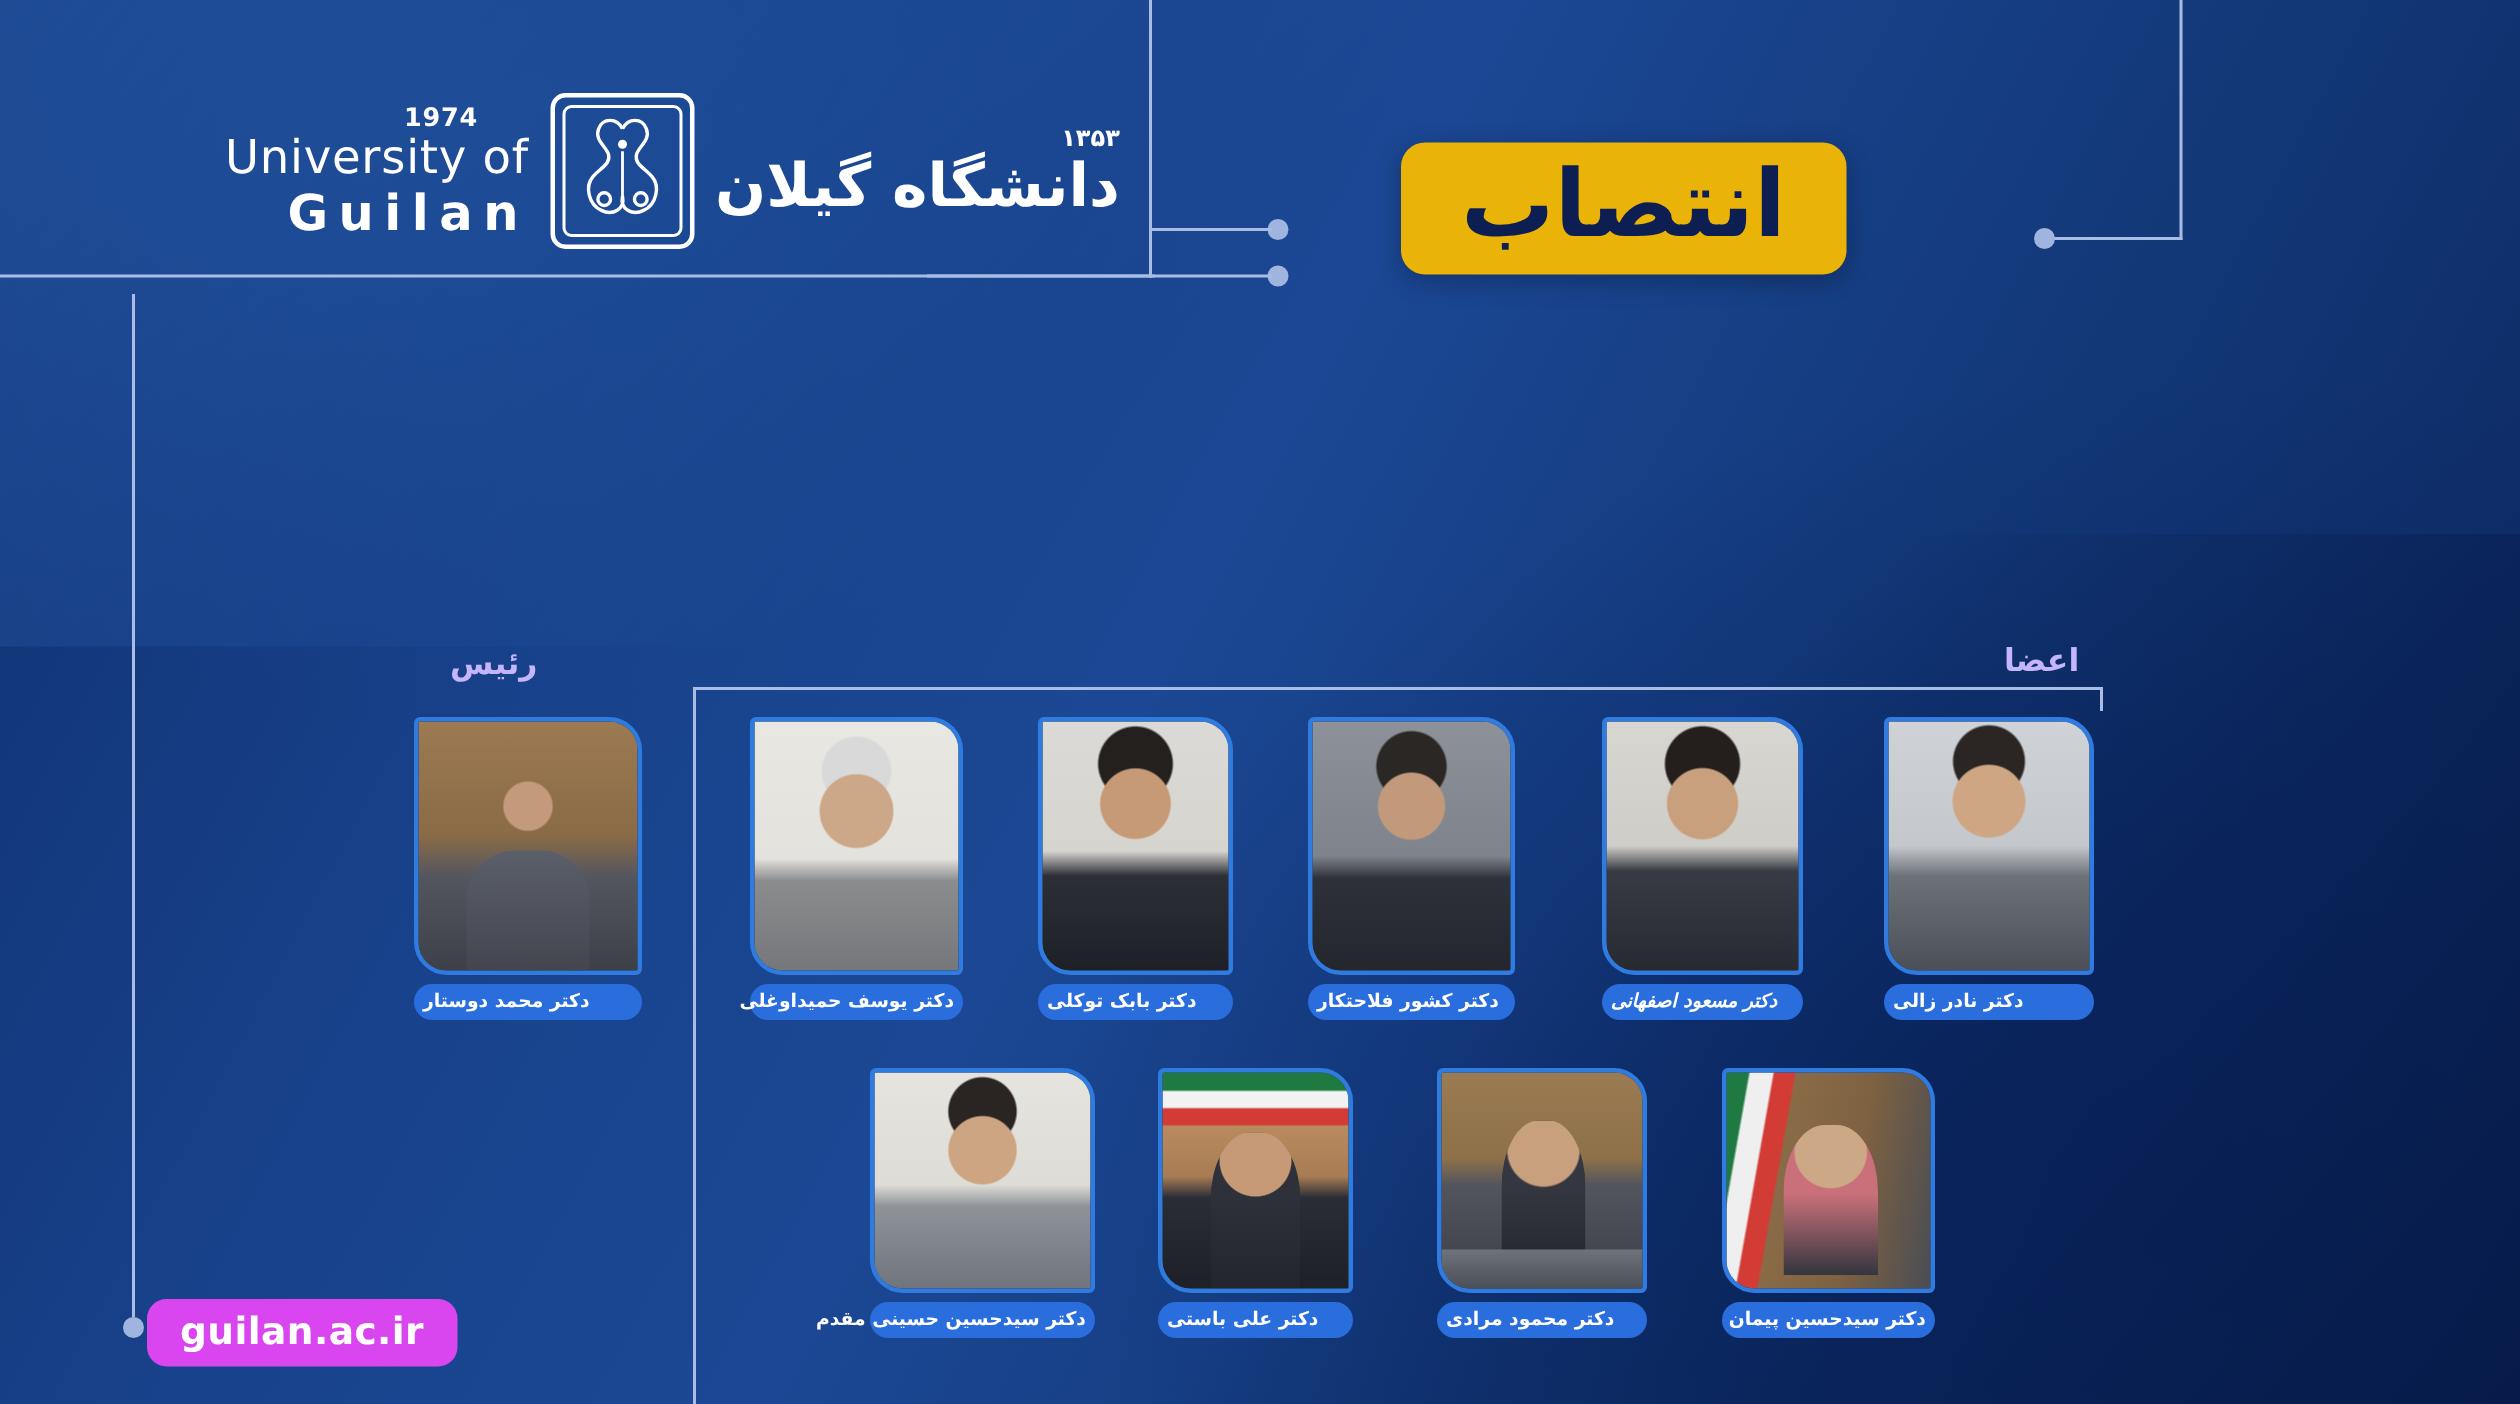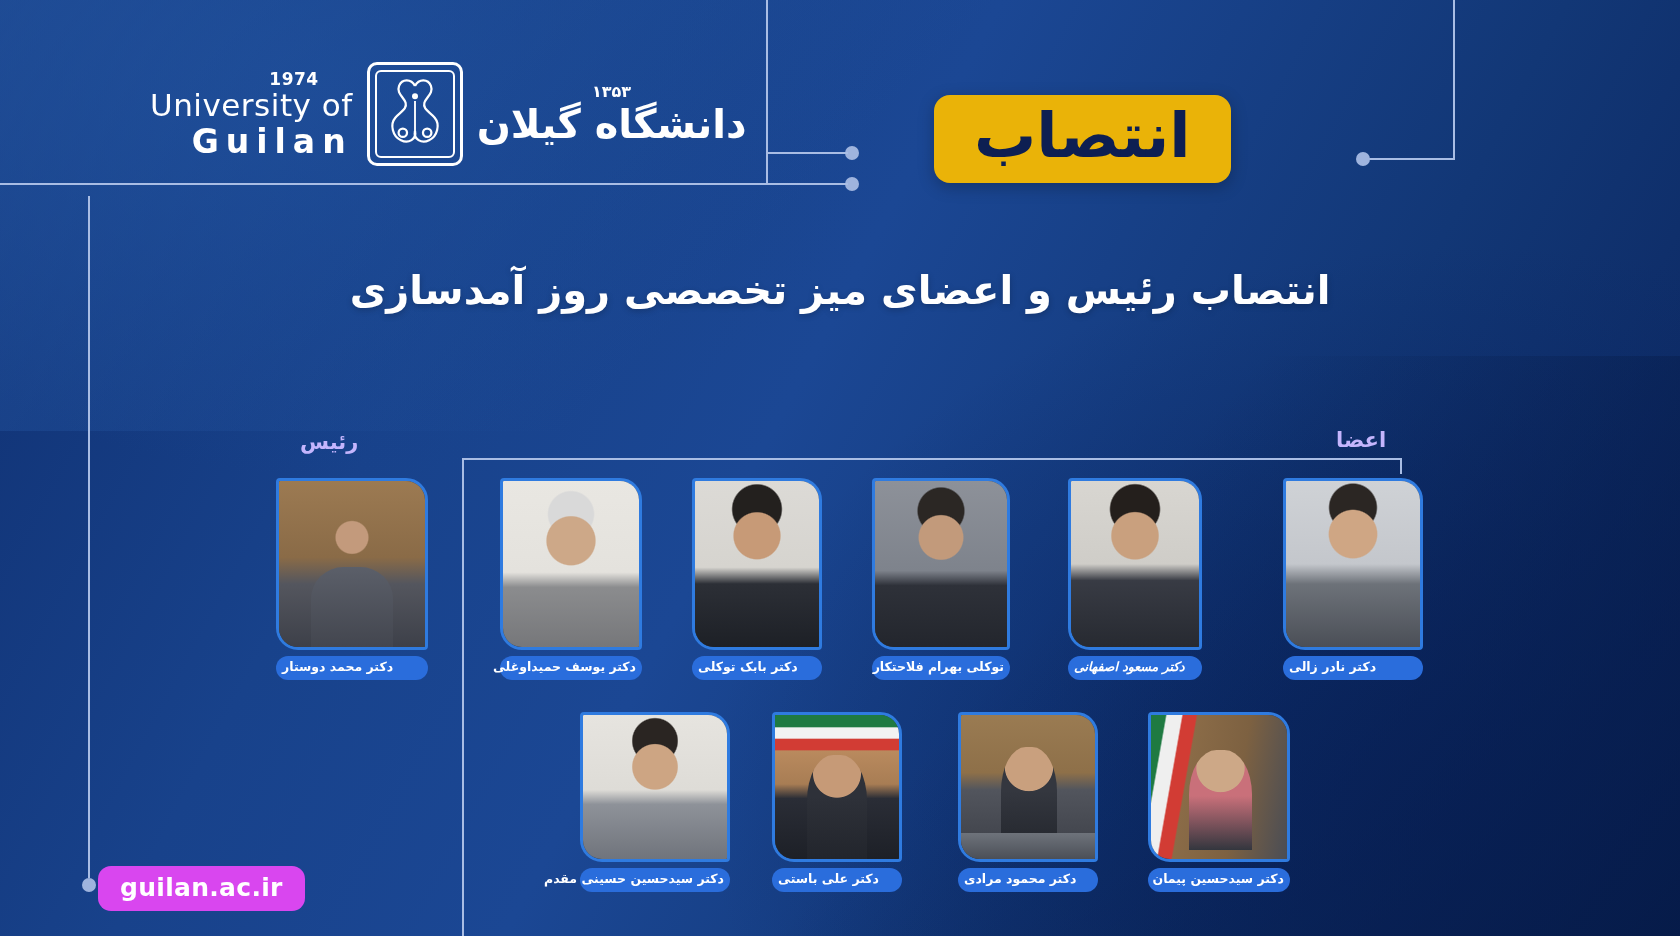--- a/index.html
+++ b/index.html
@@ -52,21 +52,21 @@
   .logo-l1 { font-size:31px; font-weight:400; letter-spacing:.5px; }
   .logo-l2 { font-size:33px; font-weight:bold; letter-spacing:7px; margin-top:4px; }
   .emblem {
     width:96px; height:104px; border:3px solid #fff; border-radius:10px;
     position:relative; flex:0 0 auto;
   }
   .emblem::before {
     content:""; position:absolute; inset:5px; border:2px solid #fff; border-radius:6px;
   }
   .emblem svg { position:absolute; inset:0; width:100%; height:100%; }
-  .logo-fa { text-align:center; color:#fff; line-height:1; }
+  .logo-fa { text-align:right; color:#fff; line-height:1; }
   .logo-fa-year { font-size:16px; font-weight:bold; margin-bottom:4px; }
   .logo-fa-name {
     font-size:40px; font-weight:bold;
     font-family:"DejaVu Sans", sans-serif;
     letter-spacing:-1px;
   }
 
   .badge-appoint {
     position:absolute; left:934px; top:95px;
     background:#eab308; color:#0d1f52;
@@ -183,21 +183,20 @@
 
   <div class="logo-fa">
     <div class="logo-fa-year">۱۳۵۳</div>
     <div class="logo-fa-name">دانشگاه گیلان</div>
   </div>
 </div>
 
 <div class="badge-appoint">انتصاب</div>
 
 <div class="title">
-  <span class="ln ln1">انتصاب رئیس و اعضای میز تخصصی روز آمدسازی</span>
 </div>
 
 <div class="sec-label lbl-chair">رئیس</div>
 <div class="sec-label lbl-members">اعضا</div>
 
 <div class="card" style="left:276px; top:478px; width:152px;">
   <div class="photo" style="height:172px;">
     <div class="ph" style="background:
            radial-gradient(circle at 50% 88%, #b8303a 0 7%, rgba(184,48,58,0) 8%),
            radial-gradient(circle at 62% 92%, #2f7c3e 0 9%, rgba(47,124,62,0) 10%),
@@ -229,34 +228,34 @@
   <div class="caption">دکتر بابک توکلی</div>
 </div>
 
 <div class="card" style="left:872px; top:478px; width:138px;">
   <div class="photo" style="height:172px;">
     <div class="ph" style="background:
            radial-gradient(circle at 50% 34%, #c29a7b 0 17%, rgba(194,154,123,0) 18%),
            radial-gradient(circle at 50% 18%, #2b2724 0 15%, rgba(43,39,36,0) 16%),
            linear-gradient(180deg,#8d9199 0%, #7e838c 54%, #2e3139 63%, #23262d 100%);"></div>
   </div>
-  <div class="caption">توکلی بهرام فلاحتکار</div>
+  <div class="caption">دکتر کشور فلاحتکار</div>
 </div>
 
 <div class="card" style="left:1068px; top:478px; width:134px;font-style:italic;">
   <div class="photo" style="height:172px;">
     <div class="ph" style="background:
            radial-gradient(circle at 50% 33%, #c9a07e 0 18%, rgba(201,160,126,0) 19%),
            radial-gradient(circle at 50% 17%, #241f1c 0 16%, rgba(36,31,28,0) 17%),
            linear-gradient(180deg,#d8d6d1 0%, #cfcdc8 50%, #383b44 60%, #272a31 100%);"></div>
   </div>
   <div class="caption">دکتر مسعود اصفهانی</div>
 </div>
 
-<div class="card" style="left:1256px; top:478px; width:140px;margin-left:27px;">
+<div class="card" style="left:1256px; top:478px; width:140px;">
   <div class="photo" style="height:172px;">
     <div class="ph" style="background:
            radial-gradient(circle at 50% 32%, #cfa684 0 18%, rgba(207,166,132,0) 19%),
            radial-gradient(circle at 50% 16%, #2b2623 0 15%, rgba(43,38,35,0) 16%),
            linear-gradient(180deg,#cfd2d6 0%, #c4c7cc 50%, #6d7279 62%, #4b4f57 100%);"></div>
   </div>
   <div class="caption">دکتر نادر زالی</div>
 </div>
 
 <div class="card" style="left:580px; top:712px; width:150px;">

